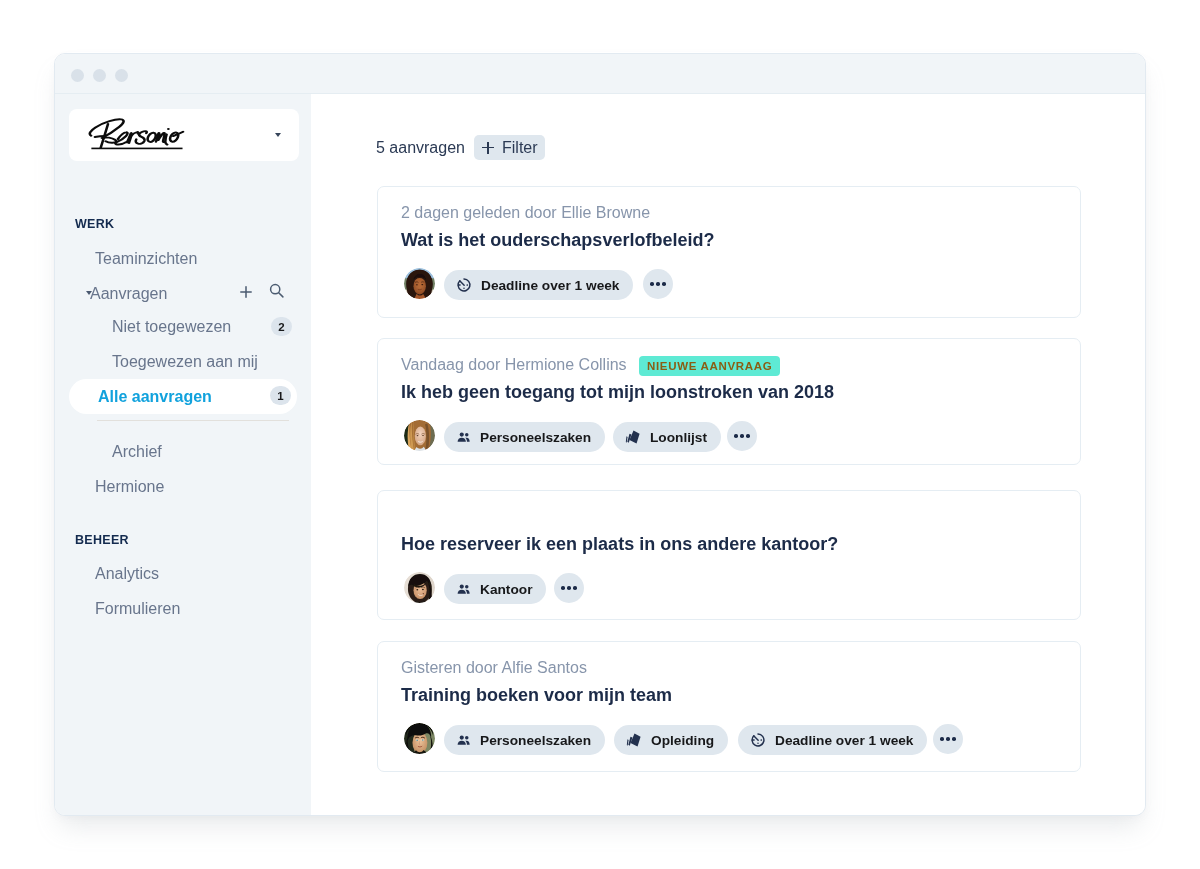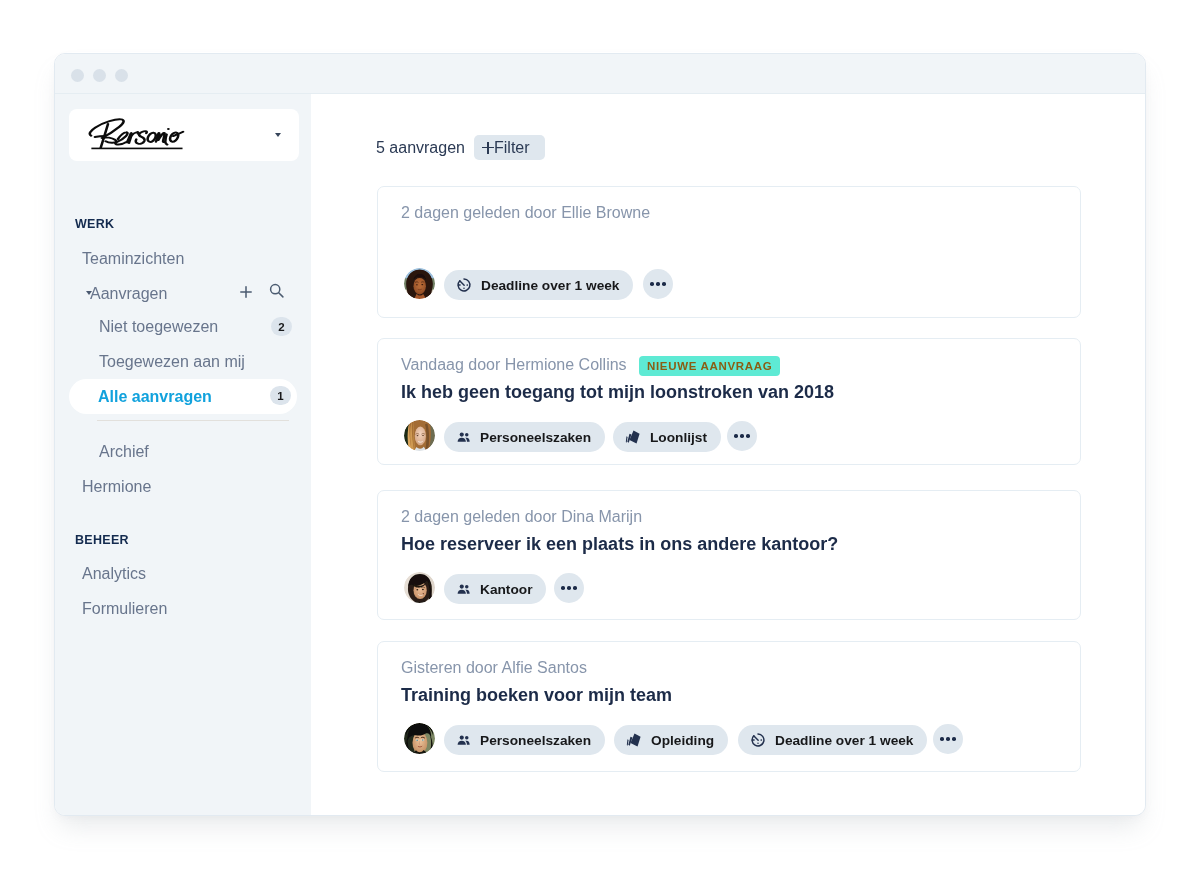--- a/index.html
+++ b/index.html
@@ -32,37 +32,37 @@
   .logo-card { position:absolute; left:14px; top:15px; width:230px; height:52px;
      background:#fff; border-radius:8px; }
   .logo-mark { position:absolute; left:18px; top:9px; }
   .logo-caret { position:absolute; left:206px; top:24px; width:0;height:0;
      border-left:3.4px solid transparent;border-right:3.4px solid transparent;border-top:4.6px solid #36455a; }
 
   .sec-title { position:absolute; left:20px; font-size:12.5px; font-weight:700;
      color:#142b4f; letter-spacing:.3px; }
   .nav-item { position:absolute; left:0; width:256px; height:30px; display:flex;
      align-items:center; font-size:16px; color:#68758c; }
-  .nav-item .lbl { white-space:nowrap; }
+  .nav-item .lbl { white-space:nowrap;margin-left:13px; }
   .caret-sm { position:absolute; width:0;height:0;
      border-left:3.2px solid transparent;border-right:3.2px solid transparent;
      border-top:4.2px solid #4a5970; }
   .badge { position:absolute; background:#dce4ec; color:#18191b;
      font-size:11.5px; font-weight:700; border-radius:10px; height:19px;
      display:flex;align-items:center;justify-content:center; padding:0 7px; min-width:21px;}
   .nav-pill { position:absolute; left:14px; width:228px; height:35px; background:#fff;
      border-radius:18px; }
   .nav-pill .lbl { position:absolute; left:29px; top:50%; transform:translateY(-50%);
      font-size:16px; font-weight:700; color:#11a2dd; white-space:nowrap;}
   .divider { position:absolute; height:1px; background:#e2e0dc; }
 
   
   .count { position:absolute; left:65px; top:45px; font-size:16px; color:#2b3a54; white-space:nowrap;}
   .filter-btn { position:absolute; left:163px; top:41px; height:25px; width:71px; background:#dfe7ee;
-     border-radius:5px; display:flex; align-items:center; padding:0 8px; }
+     border-radius:5px; display:flex; align-items:center; padding:0 8px; gap:8px; }
   .filter-btn .plus { width:12px;height:12px; position:relative; flex:none;}
   .filter-btn .plus:before,.filter-btn .plus:after{content:"";position:absolute;background:#2b3a53;}
   .filter-btn .plus:before{left:0;top:5.2px;width:12px;height:1.6px;}
   .filter-btn .plus:after{top:0;left:5.2px;width:1.6px;height:12px;}
   .filter-btn .lbl { font-size:16px; color:#2b3a54; }
   .filter-btn .plus{margin-left:0}
 
   .card { position:absolute; left:66px; width:704px; background:#fff;
      border:1px solid #e5edf3; border-radius:7px; }
   .card-meta { position:absolute; left:23px; font-size:16px; color:#8795ab; white-space:nowrap;}
@@ -298,20 +298,21 @@
     </div>
     <div class="main">
       <div class="count">5 aanvragen</div>
       <div class="filter-btn">
         <span class="plus"></span>
         <span class="lbl">Filter</span>
       </div>
 
       <div class="card" style="top:92px;height:132px">
         <div class="card-meta" style="top:17px">2 dagen geleden door Ellie Browne</div>
+        <div class="card-title" style="top:43px">Wat is het ouderschapsverlofbeleid?</div>
         <div class="avatar" style="left:26px;top:81px">
           <svg width="31" height="31" viewBox="0 0 30 30">
               <use href="#av1"></use>
             </svg>
         </div>
         <div class="chip" style="left:66px;top:83px">
           <svg width="16" height="16" viewBox="0 0 20 20" style="color:#23314e">
               <use href="#ic-stopwatch"></use>
             </svg>
           <span class="lbl">Deadline over 1 week</span>
@@ -345,21 +346,20 @@
           <span class="lbl">Loonlijst</span>
         </div>
         <div class="chip-dots" style="left:349px;top:82px">
           <i></i>
             <i></i>
             <i></i>
         </div>
       </div>
 
       <div class="card" style="top:396px;height:130px">
-        <div class="card-meta" style="top:17px">2 dagen geleden door Dina Marijn</div>
         <div class="card-title" style="top:43px">Hoe reserveer ik een plaats in ons andere kantoor?</div>
         <div class="avatar" style="left:26px;top:81px">
           <svg width="31" height="31" viewBox="0 0 30 30">
               <use href="#av3"></use>
             </svg>
         </div>
         <div class="chip" style="left:66px;top:83px">
           <svg width="15" height="15" viewBox="0 0 20 20" style="color:#23314e">
               <use href="#ic-people"></use>
             </svg>

